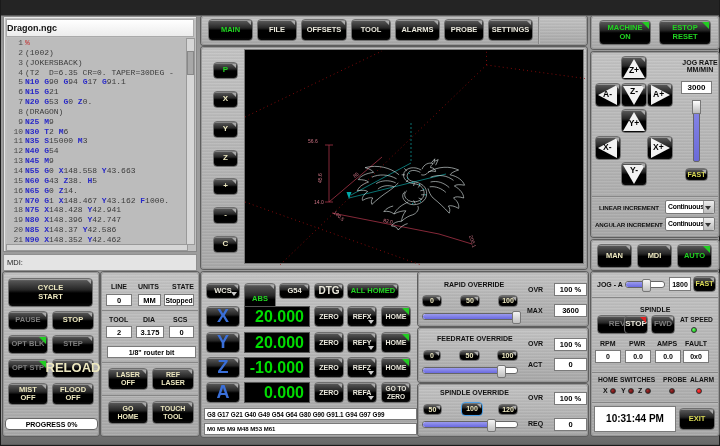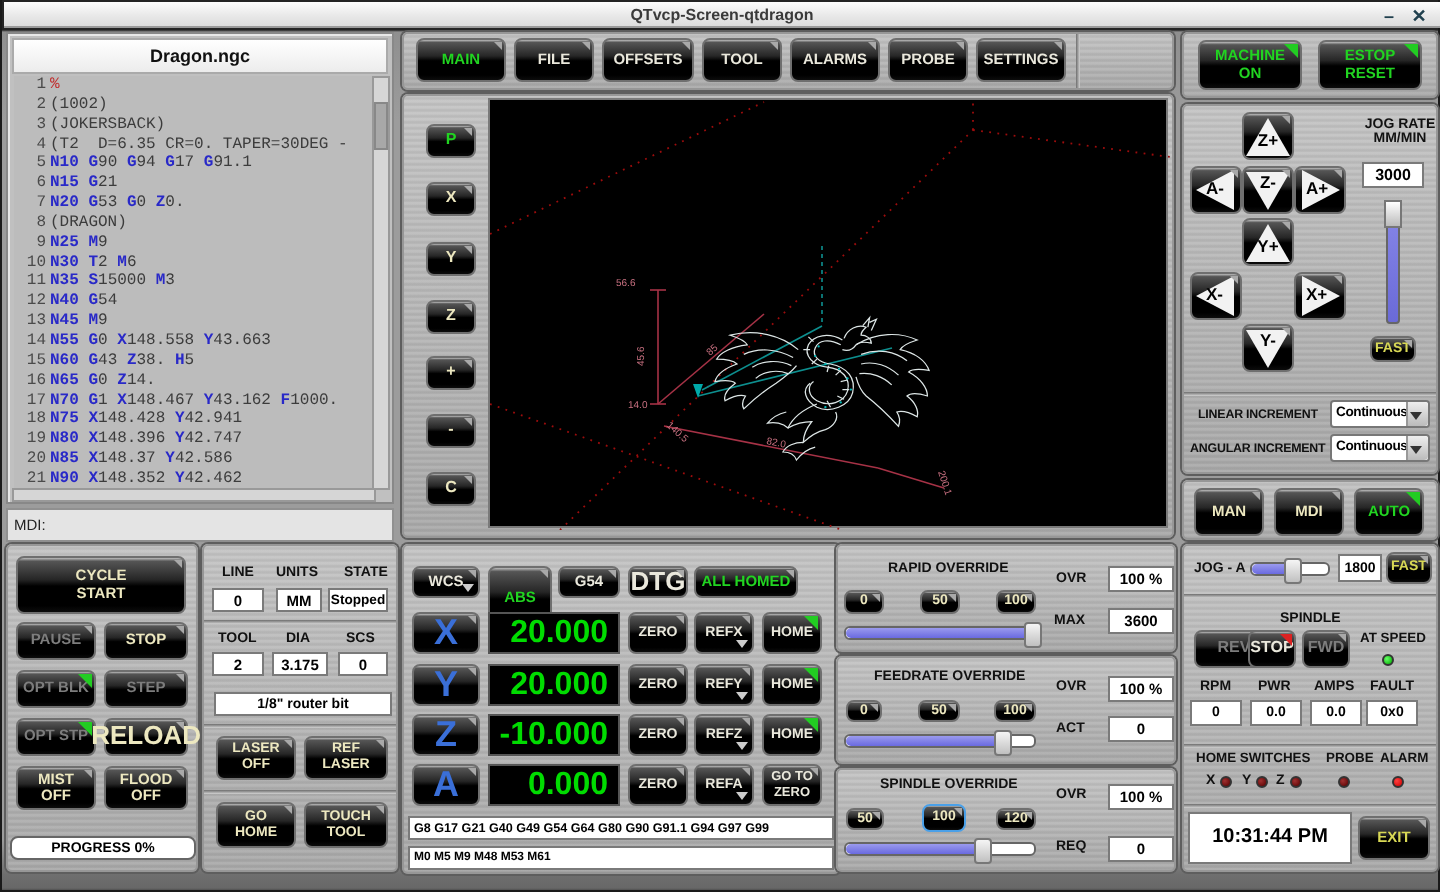--- a/index.html
+++ b/index.html
@@ -14,21 +14,21 @@
 .btn.yel{color:#ede8c0;}
 .btn.grn{color:#21d421;text-align:center;}
 .btn.dis{color:#7d7d7d;}
 .btn:after{content:"";position:absolute;right:1px;top:1px;width:0;height:0;border-top:4px solid #a9a9a9;border-left:4px solid transparent;}
 .corner:after{content:"";position:absolute;right:1px;top:1px;width:0;height:0;border-top:7px solid #22cc22;border-left:7px solid transparent;}
 .cornerR:after{content:"";position:absolute;right:1px;top:1px;width:0;height:0;border-top:6px solid #dd2222;border-left:6px solid transparent;}
 .wbox{background:#fff;border:1px solid #7a7a7a;color:#000;font-weight:bold;text-align:center;}
 .lbl{color:#111;font-weight:bold;}
 
 #filepanel{left:2px;top:16px;width:194px;height:236px;background:#c0c0c0;border:1px solid #888;box-shadow:inset 1px 1px 0 #e8e8e8;}
-#filetitle{left:2px;top:2px;width:188px;height:18px;background:linear-gradient(180deg,#ffffff,#ececec);border:1px solid #aaa;text-align:center;font-weight:bold;font-size:9px;color:#111;line-height:17px;}
+#filetitle{left:2px;top:2px;width:188px;height:18px;background:linear-gradient(180deg,#ffffff,#ececec);border:1px solid #aaa;font-weight:bold;font-size:9px;color:#111;line-height:17px;}
 #gcode{left:3px;top:21px;width:181px;height:209px;background:#bcbcbc;font-family:"Liberation Mono",monospace;font-size:8px;line-height:9.85px;color:#3c3c3c;overflow:hidden;white-space:pre;}
 #gcode b{color:#2929c8;}
 #gcode .ln{display:inline-block;width:18px;text-align:right;color:#4a4a4a;padding-right:2px;}
 #gcode .red{color:#c03030;}
 .sbar{background:#d6d6d6;border:1px solid #999;}
 
 #mdibox{left:2px;top:254px;width:194px;height:17px;background:#e4e4e4;border:1px solid #909090;font-size:7.5px;color:#222;line-height:15px;padding-left:3px;}
 
 #tabbar{left:200px;top:16px;width:386px;height:29px;}
 .tab{top:3px;height:22px;font-size:7.5px;}
@@ -61,24 +61,20 @@
 .dd:before{content:"";position:absolute;right:2px;bottom:2px;border-left:3px solid transparent;border-right:3px solid transparent;border-top:4px solid #ccc;}
 
 .hslider{position:absolute;height:7px;border:1px solid #666;border-radius:3px;background:#fff;}
 .hfill{position:absolute;left:0;top:0;height:100%;background:linear-gradient(180deg,#9a9aee,#6a6ae0);border-radius:3px 0 0 3px;}
 .hhandle{position:absolute;top:-3px;width:9px;height:13px;background:linear-gradient(180deg,#f5f5f5,#c0c0c0);border:1px solid #777;border-radius:2px;}
 .led{border-radius:50%;width:6px;height:6px;position:absolute;border:1px solid #333;}
 .groove{position:absolute;left:1px;right:1px;height:2px;background:linear-gradient(180deg,#6e6e6e,#d2d2d2);}
 </style></head>
 <body>
 <div id="win">
-  <div id="titlebar" class="abs">QTvcp-Screen-qtdragon
-     <div class="wbtn abs" style="right:21px;color:#20404e;">–</div>
-     <div class="wbtn abs" style="right:6px;color:#20404e;">✕</div>
-  </div>
 
   <div id="filepanel" class="abs">
     <div id="filetitle" class="abs">Dragon.ngc</div>
     <div id="gcode" class="abs"><span class="ln">1</span><span class="red">%</span>
 <span class="ln">2</span>(1002)
 <span class="ln">3</span>(JOKERSBACK)
 <span class="ln">4</span>(T2  D=6.35 CR=0. TAPER=30DEG -
 <span class="ln">5</span><b>N10</b> <b>G</b>90 <b>G</b>94 <b>G</b>17 <b>G</b>91.1
 <span class="ln">6</span><b>N15</b> <b>G</b>21
 <span class="ln">7</span><b>N20</b> <b>G</b>53 <b>G</b>0 <b>Z</b>0.
@@ -277,21 +273,21 @@
     <div class="btn yel abs" style="left:7px;top:96px;width:40px;height:22px;font-size:7px;">LASER<br>OFF</div>
     <div class="btn yel abs" style="left:51px;top:96px;width:42px;height:22px;font-size:7px;">REF<br>LASER</div>
     <div class="btn yel abs" style="left:7px;top:129px;width:40px;height:23px;font-size:7px;">GO<br>HOME</div>
     <div class="btn yel abs" style="left:51px;top:129px;width:42px;height:23px;font-size:7px;">TOUCH<br>TOOL</div>
   </div>
 
   <div id="dropanel" class="abs panel">
     <div class="btn abs dd" style="left:5px;top:11px;width:34px;height:16px;font-size:7.5px;">WCS</div>
     <div class="btn grn abs" style="left:43px;top:11px;width:32px;height:32px;font-size:7.5px;">ABS</div>
     <div class="btn abs" style="left:78px;top:11px;width:31px;height:16px;font-size:7.5px;">G54</div>
-    <div class="btn abs" style="left:113px;top:11px;width:30px;height:16px;font-size:13px;">DTG</div>
+    <div class="btn abs" style="left:113px;top:11px;width:30px;height:16px;font-size:10px;">DTG</div>
     <div class="btn grn abs" style="left:146px;top:11px;width:52px;height:16px;font-size:7.5px;">ALL HOMED</div>
     <div class="btn axbtn abs" style="left:5px;top:34px;width:34px;height:21px;">X</div>
     <div class="dro abs" style="left:43px;top:34px;width:66px;height:21px;line-height:20px;padding-right:5px;">20.000</div>
     <div class="btn abs" style="left:113px;top:34px;width:30px;height:21px;font-size:7px;">ZERO</div>
     <div class="btn abs dd" style="left:146px;top:34px;width:30px;height:21px;font-size:7px;">REFX</div>
     <div class="btn corner abs" style="left:180px;top:34px;width:30px;height:21px;font-size:7px;">HOME</div>
     <div class="btn axbtn abs" style="left:5px;top:60px;width:34px;height:21px;">Y</div>
     <div class="dro abs" style="left:43px;top:60px;width:66px;height:21px;line-height:20px;padding-right:5px;">20.000</div>
     <div class="btn abs" style="left:113px;top:60px;width:30px;height:21px;font-size:7px;">ZERO</div>
     <div class="btn abs dd" style="left:146px;top:60px;width:30px;height:21px;font-size:7px;">REFY</div>

